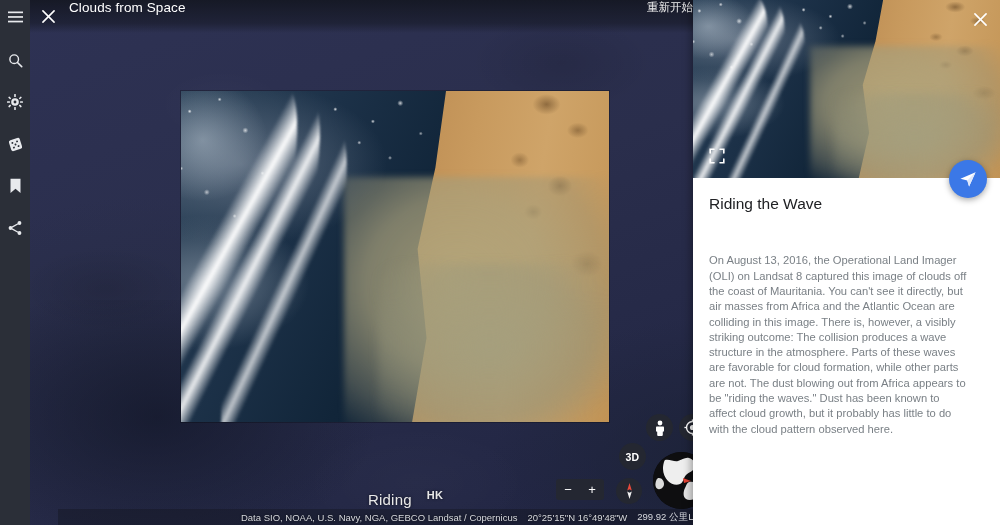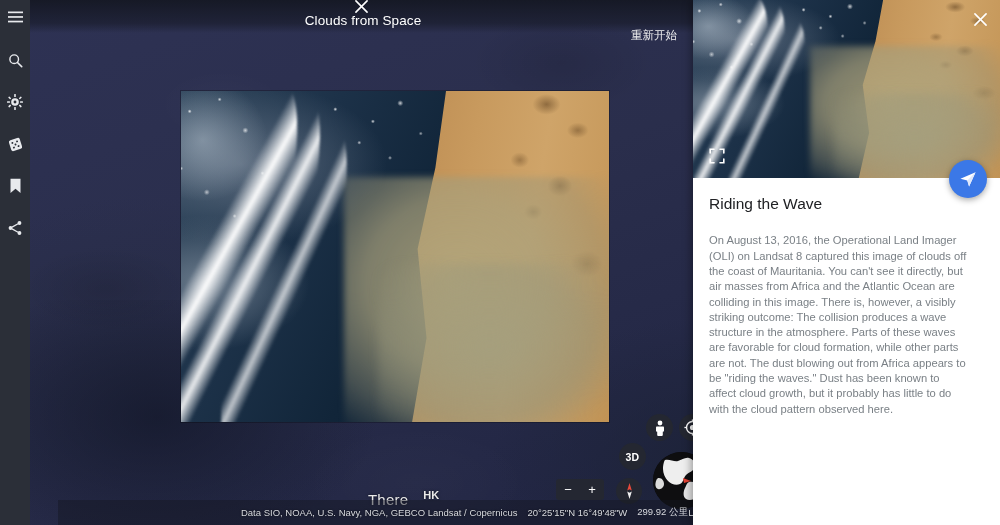--- a/index.html
+++ b/index.html
@@ -136,32 +136,32 @@
       radial-gradient(circle 3px at 68% 8%, rgba(255,255,255,.75), rgba(255,255,255,0) 100%),
       radial-gradient(circle 2px at 44% 34%, rgba(255,255,255,.70), rgba(255,255,255,0) 100%),
       radial-gradient(circle 2px at 62% 44%, rgba(255,255,255,.62), rgba(255,255,255,0) 100%),
       radial-gradient(circle 2px at 80% 28%, rgba(255,255,255,.60), rgba(255,255,255,0) 100%);
   }
 
   
   #topbar {
     position: absolute; left: 30px; top: 0; width: 663px; height: 33px;
     background: linear-gradient(180deg, rgba(20,23,34,.92) 0%, rgba(20,23,34,.55) 70%, rgba(20,23,34,0) 100%);
-    display: flex; align-items: center; z-index: 30; flex-direction: column;
+    display: flex; z-index: 30;
   }
   #topbar .close-btn {
     width: 36px; height: 33px; display: flex; align-items: center; justify-content: center;
     cursor: pointer;
   }
   #topbar .title {
     color: #fff; font-size: 13.5px; font-weight: 500; letter-spacing: .1px;
     margin-left: 3px; white-space: nowrap;
   }
   #topbar .restart {
-    margin-left: auto; margin-right: 16px;
+    margin-left: auto; 
     color: #f1f1f1; font-size: 11.5px; cursor: pointer; white-space: nowrap;
   }
 
   
   .mc {
     position: absolute; z-index: 25;
     background: rgba(38,40,46,.80);
     border-radius: 50%;
     display: flex; align-items: center; justify-content: center;
     cursor: pointer;
@@ -190,21 +190,21 @@
   }
 
   
   #googlelogo {
     position: absolute; left: 340px; top: 489px; z-index: 26;
     color: #e9e9e9; font-size: 15px; letter-spacing: .2px; font-weight: 400;
     text-shadow: 0 0 3px rgba(0,0,0,.6);
   }
   #googlelogo sup { font-size: 11px; font-weight: 700; vertical-align: super; margin-left: 15px; }
   #attrib {
-    position: absolute; left: 30px; bottom: 0; width: 663px; height: 25px;
+    position: absolute; left: 30px; bottom: 0; width: 663px; height: 16px;
     background: rgba(20,23,34,.45);
     display: flex; align-items: center; justify-content: flex-end;
     z-index: 26; padding-right: 4px; gap: 0;
   }
   #attrib .a {
     color: #d7d9de; font-size: 9.5px; white-space: nowrap; margin-right: 10px;
     text-shadow: 0 0 2px rgba(0,0,0,.7);
   }
   #attrib .scalebar { display: flex; align-items: center; gap: 1px; margin-right: 2px; }
   #attrib .scalebar .txt { color: #d7d9de; font-size: 9.5px; white-space: nowrap; }
@@ -235,21 +235,21 @@
     box-shadow: 0 2px 6px rgba(0,0,0,.35); cursor: pointer;
   }
   #panel-body { flex: 1 1 auto; padding: 16px 32px 0 16px; overflow: hidden; }
   #panel-body .ptitle {
     font-size: 15.5px; color: #202124; font-weight: 400; line-height: 1.25;
   }
   #panel-body .psub {
     font-size: 10.5px; color: #9aa0a6; margin-top: 4px;
   }
   #panel-body .pbody {
-    margin-top: 20px; font-size: 11.2px; line-height: 15.3px; color: #7a8086;
+    margin-top: 40px; font-size: 11.2px; line-height: 15.3px; color: #7a8086;
     text-align: left;
   }
   #panel-foot {
     flex: 0 0 45px; border-top: 1px solid #e4e6e9;
     display: flex; align-items: center; padding: 0 14px 0 16px;
   }
   #panel-foot .brand {
     font-size: 17px; color: #1a56c4; letter-spacing: -.2px;
   }
   #panel-foot .brand b { font-weight: 700; }
@@ -320,21 +320,21 @@
       <svg width="57" height="57" viewBox="0 0 57 57">
         <circle cx="28.5" cy="28.5" r="28.5" fill="#0e0e10"></circle>
         <path d="M12 8c5 -1 9 2 13 1s7-4 11-3 7 5 6 9-6 5-9 8-2 7-6 9-9 0-12-3-5-8-5-12 1-8 2-9z" fill="#ffffff" opacity="0.93"></path>
         <path d="M36 30c4-1 8 1 10 4s1 8-2 11-8 4-11 2-3-7-1-11 2-5 4-6z" fill="#ffffff" opacity="0.9"></path>
         <path d="M6 26c3 0 5 3 5 6s-3 6-6 5-3-5-2-8 2-3 3-3z" fill="#ffffff" opacity="0.85"></path>
         <path d="M30 26 l8 3 -7 2z" fill="#e34234"></path>
       </svg>
     </div>
 
     <div id="googlelogo">
-      <span>There</span><sup>HK</sup>
+      <span>Riding</span><sup>HK</sup>
     </div>
 
     <div id="attrib">
       <span class="a">Data SIO, NOAA, U.S. Navy, NGA, GEBCO  Landsat / Copernicus</span>
       <span class="a">20°25'15"N 16°49'48"W</span>
       <span class="scalebar">
         <span class="txt">299.92 公里</span>
         <span class="bar"></span>
       </span>
     </div>

